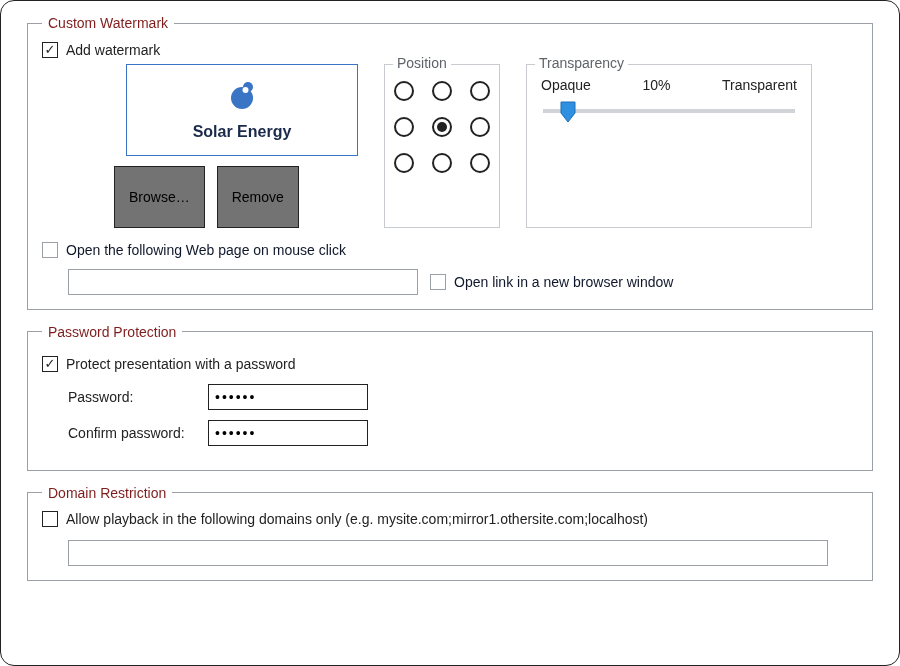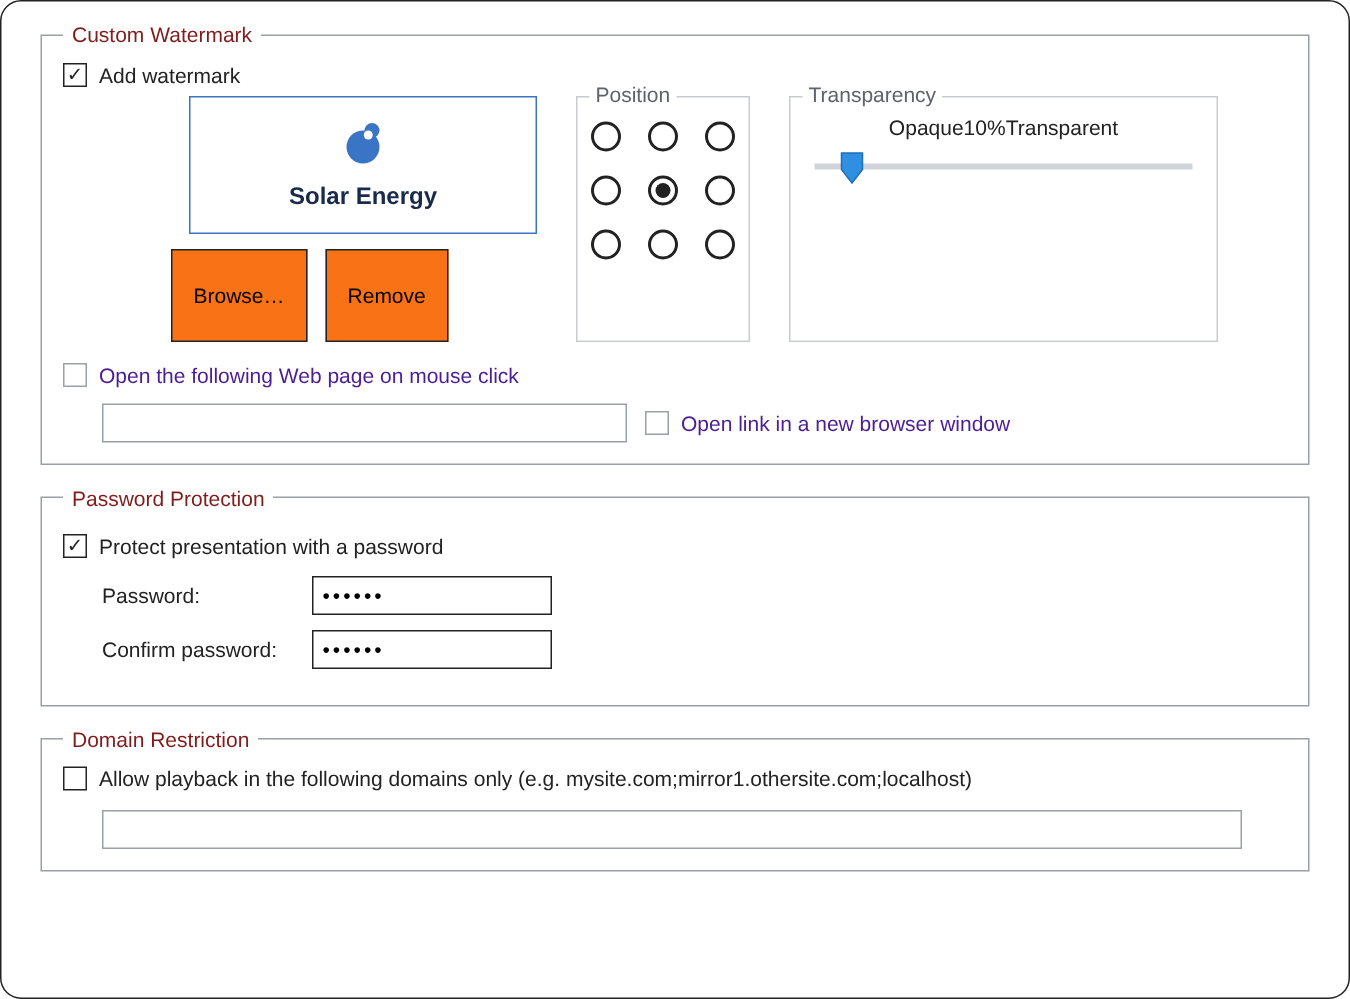--- a/index.html
+++ b/index.html
@@ -44,25 +44,25 @@
     align-items: center;
     justify-content: center;
     background: #fff;
   }
   .cb-box.checked::after {
     content: "✓";
     font-size: 13px;
     line-height: 1;
     color: #222;
   }
-  .muted { color: #4c1d95; }
+  .muted { color: #0f172a; }
   .cb-box.muted { border-color: #9aa0a6; }
   .btn {
     border: 1px solid #222;
-    background: #f97316;
+    background: #737373;
     padding: 22px 14px;
     font-size: 14px;
     cursor: pointer;
   }
   .txt-input {
     border: 1px solid #9aa0a6;
     height: 26px;
     padding: 2px 6px;
     font-size: 14px;
     background: #fff;
@@ -132,21 +132,21 @@
     content: "";
     width: 10px;
     height: 10px;
     background: #222;
     border-radius: 50%;
   }
 
   .trans-box { width: 286px; }
   .trans-labels {
     display: flex;
-    justify-content: center;
+    justify-content: space-between;
     padding: 0 4px;
     margin-bottom: 16px;
   }
   .slider-track {
     height: 4px;
     background: #d0d4d9;
     position: relative;
     margin: 0 6px;
   }
   .slider-thumb {

